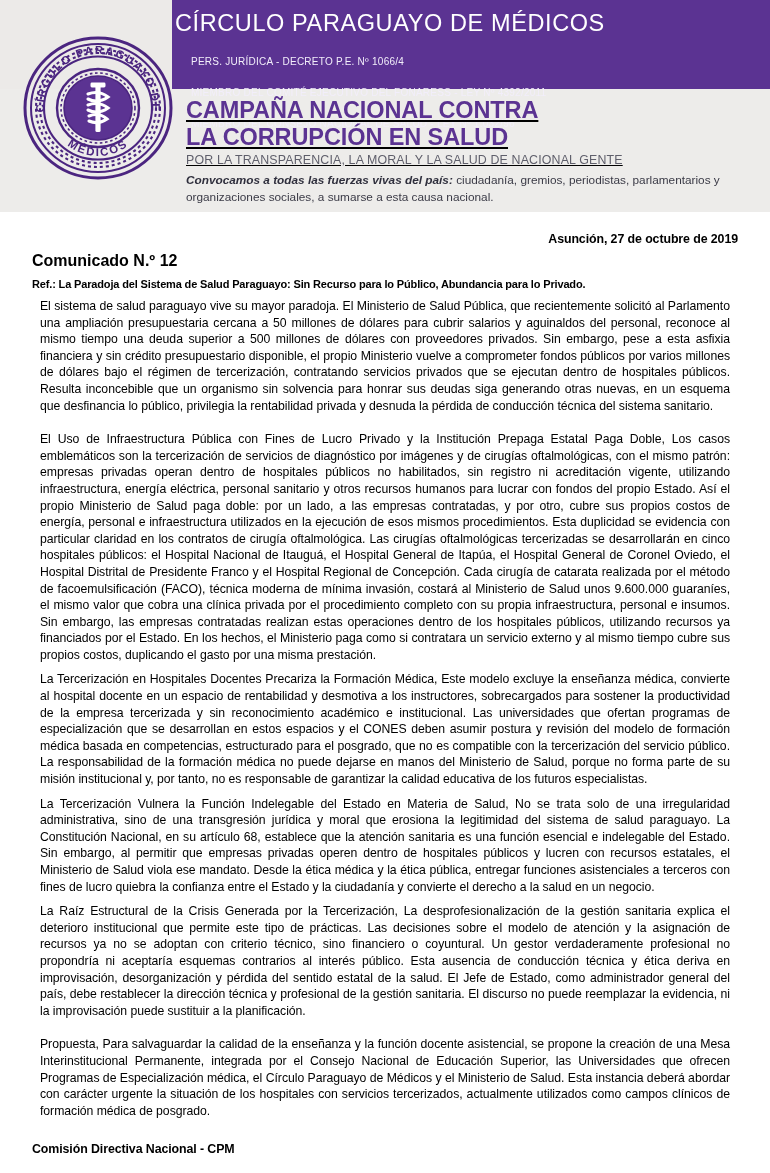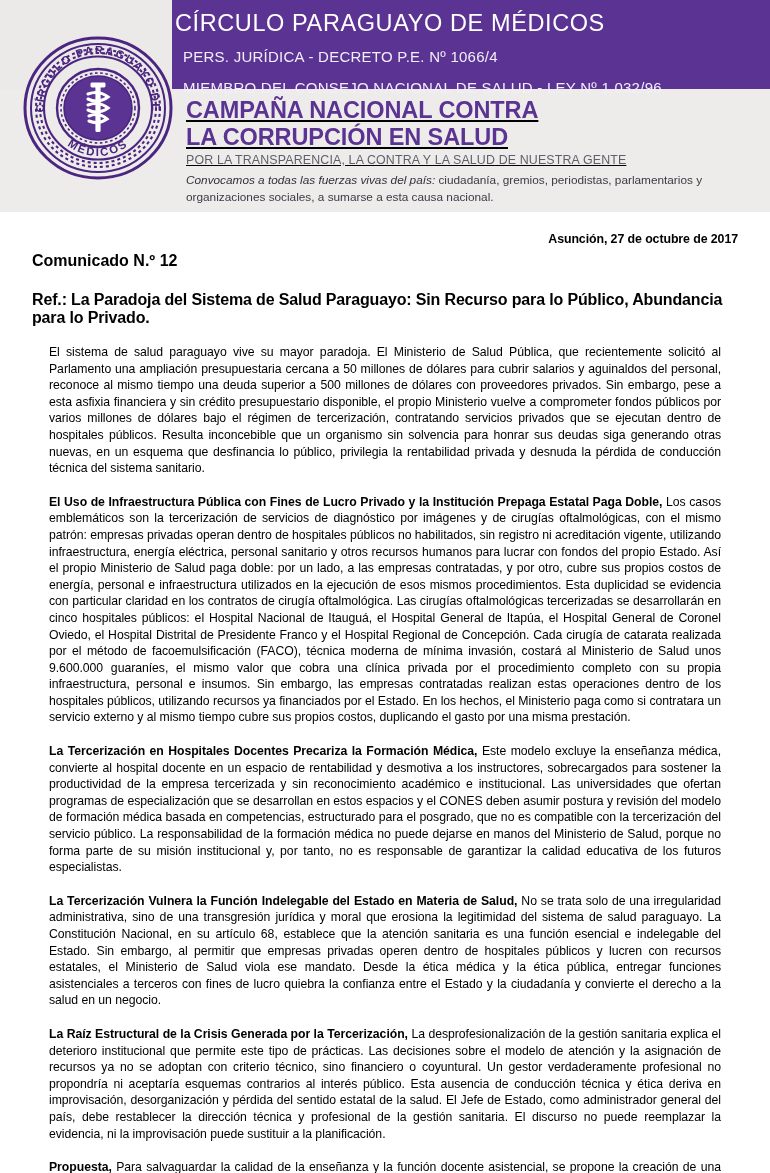--- a/index.html
+++ b/index.html
@@ -70,25 +70,25 @@
   .org-name {
     font-size: 23.5px;
     letter-spacing: 0.6px;
     color: #ffffff;
     font-weight: 400;
     line-height: 1.18;
     margin: 0 0 4px 0;
     white-space: nowrap;
   }
   .org-sub {
-    font-size: 15px;
+    font-size: 10px;
     color: #f2eefa;
     letter-spacing: 0.25px;
     line-height: 1.52;
-    margin: 8px;
+    margin: 16px;
     white-space: nowrap;
   }
 
   .campaign-block {
     position: absolute;
     left: 186px;
     top: 97px;
     width: 576px;
     z-index: 5;
     text-decoration: underline;
@@ -113,21 +113,21 @@
     position: absolute;
     left: 186px;
     top: 172px;
     width: 576px;
     font-size: 11.8px;
     line-height: 1.42;
     color: #3a3a46;
     z-index: 5;
   }
   .convocamos b {
-    font-weight: normal;
+    font-weight: bold;
     font-style: italic;
     color: #2f2f3d;
   }
 
   
   .doc {
     position: relative;
     padding: 0 32px;
     width: 706px;
     box-sizing: content-box;
@@ -138,34 +138,34 @@
     font-weight: bold;
     margin: 20px 0 0 0;
     letter-spacing: -0.1px;
   }
   .comunicado {
     font-size: 16px;
     font-weight: bold;
     margin: 6px 0 0 0;
   }
   .ref-line {
-    font-size: 16px;
-    font-weight: bold;
-    margin: 21px 0 0 0;
+    font-size: 11px;
+    font-weight: bold;
+    margin: 8px 0 0 0;
     letter-spacing: -0.15px;
   }
   p.body-par {
     font-size: 12.25px;
     line-height: 1.355;
     text-align: justify;
-    margin: 17px;
+    margin: 8px;
     letter-spacing: -0.05px;
   }
   p.gap-before-lg { margin-top: 17px; }
-  p.body-par b { font-weight: bold; }
+  p.body-par b { font-weight: normal; }
 
   .signoff {
     text-align: left;
     font-size: 12.4px;
     font-weight: bold;
     margin: 23px 0 0 0;
     padding-right: 10px;
     letter-spacing: -0.1px;
   }
 </style>
@@ -210,37 +210,38 @@
       </text>
       <text font-family="Liberation Sans, sans-serif" font-size="11.4" font-weight="bold" fill="#4b2580" letter-spacing="1.9">
         <textPath href="#sealArcBot" startOffset="50%" text-anchor="middle">MÉDICOS</textPath>
       </text>
     </svg>
   </div>
 
   <div class="lh-titleblock">
     <div class="org-name">CÍRCULO PARAGUAYO DE MÉDICOS</div>
     <div class="org-sub">PERS. JURÍDICA - DECRETO P.E. Nº 1066/4</div>
+    <div class="org-sub">MIEMBRO DEL COMITÉ EJECUTIVO DEL FONARESS - LEY Nº 4392/2011</div>
     <div class="org-sub">MIEMBRO DEL CONSEJO NACIONAL DE SALUD - LEY Nº  1.032/96</div>
   </div>
 
   <div class="campaign-block">
     <div class="campaign-title">CAMPAÑA NACIONAL CONTRA</div>
     <div class="campaign-title">LA CORRUPCIÓN EN SALUD</div>
-    <div class="campaign-sub">POR LA TRANSPARENCIA,  LA CONTRA Y LA SALUD DE NUESTRA GENTE</div>
+    <div class="campaign-sub">POR LA TRANSPARENCIA,  LA MORAL Y LA SALUD DE NACIONAL GENTE</div>
   </div>
 
   <div class="convocamos">
     <b>Convocamos a todas las fuerzas vivas del país:</b><span> ciudadanía, gremios, periodistas, parlamentarios y organizaciones sociales, a sumarse a esta causa nacional.</span>
   </div>
 </div>
 
 <div class="doc">
 
-  <div class="date-line">Asunción, 27 de octubre de 2017</div>
+  <div class="date-line">Asunción, 27 de octubre de 2019</div>
   <div class="comunicado">Comunicado N.º 12</div>
   <div class="ref-line">Ref.: La Paradoja del Sistema de Salud Paraguayo: Sin Recurso para lo Público, Abundancia para lo Privado.</div>
 
   <p class="body-par">
     <span>El sistema de salud paraguayo vive su mayor paradoja. El Ministerio de Salud Pública, que recientemente solicitó al Parlamento una ampliación presupuestaria cercana a 50 millones de dólares para cubrir salarios y aguinaldos del personal, reconoce al mismo tiempo una deuda superior a 500 millones de dólares con proveedores privados. Sin embargo, pese a esta asfixia financiera y sin crédito presupuestario disponible, el propio Ministerio vuelve a comprometer fondos públicos por varios millones de dólares bajo el régimen de tercerización, contratando servicios privados que se ejecutan dentro de hospitales públicos. Resulta inconcebible que un organismo sin solvencia para honrar sus deudas siga generando otras nuevas, en un esquema que desfinancia lo público, privilegia la rentabilidad privada y desnuda la pérdida de conducción técnica del sistema sanitario.</span>
   </p>
 
   <p class="body-par gap-before-lg">
     <b>El Uso de Infraestructura Pública con Fines de Lucro Privado y la Institución Prepaga Estatal Paga Doble,</b><span> Los casos emblemáticos son la tercerización de servicios de diagnóstico por imágenes y de cirugías oftalmológicas, con el mismo patrón: empresas privadas operan dentro de hospitales públicos no habilitados, sin registro ni acreditación vigente, utilizando infraestructura, energía eléctrica, personal sanitario y otros recursos humanos para lucrar con fondos del propio Estado. Así el propio Ministerio de Salud paga doble: por un lado, a las empresas contratadas, y por otro, cubre sus propios costos de energía, personal e infraestructura utilizados en la ejecución de esos mismos procedimientos. Esta duplicidad se evidencia con particular claridad en los contratos de cirugía oftalmológica. Las cirugías oftalmológicas tercerizadas se desarrollarán en cinco hospitales públicos: el Hospital Nacional de Itauguá, el Hospital General de Itapúa, el Hospital General de Coronel Oviedo, el Hospital Distrital de Presidente Franco y el Hospital Regional de Concepción. Cada cirugía de catarata realizada por el método de facoemulsificación (FACO), técnica moderna de mínima invasión, costará al Ministerio de Salud unos 9.600.000 guaraníes, el mismo valor que cobra una clínica privada por el procedimiento completo con su propia infraestructura, personal e insumos. Sin embargo, las empresas contratadas realizan estas operaciones dentro de los hospitales públicos, utilizando recursos ya financiados por el Estado. En los hechos, el Ministerio paga como si contratara un servicio externo y al mismo tiempo cubre sus propios costos, duplicando el gasto por una misma prestación.</span>
   </p>

